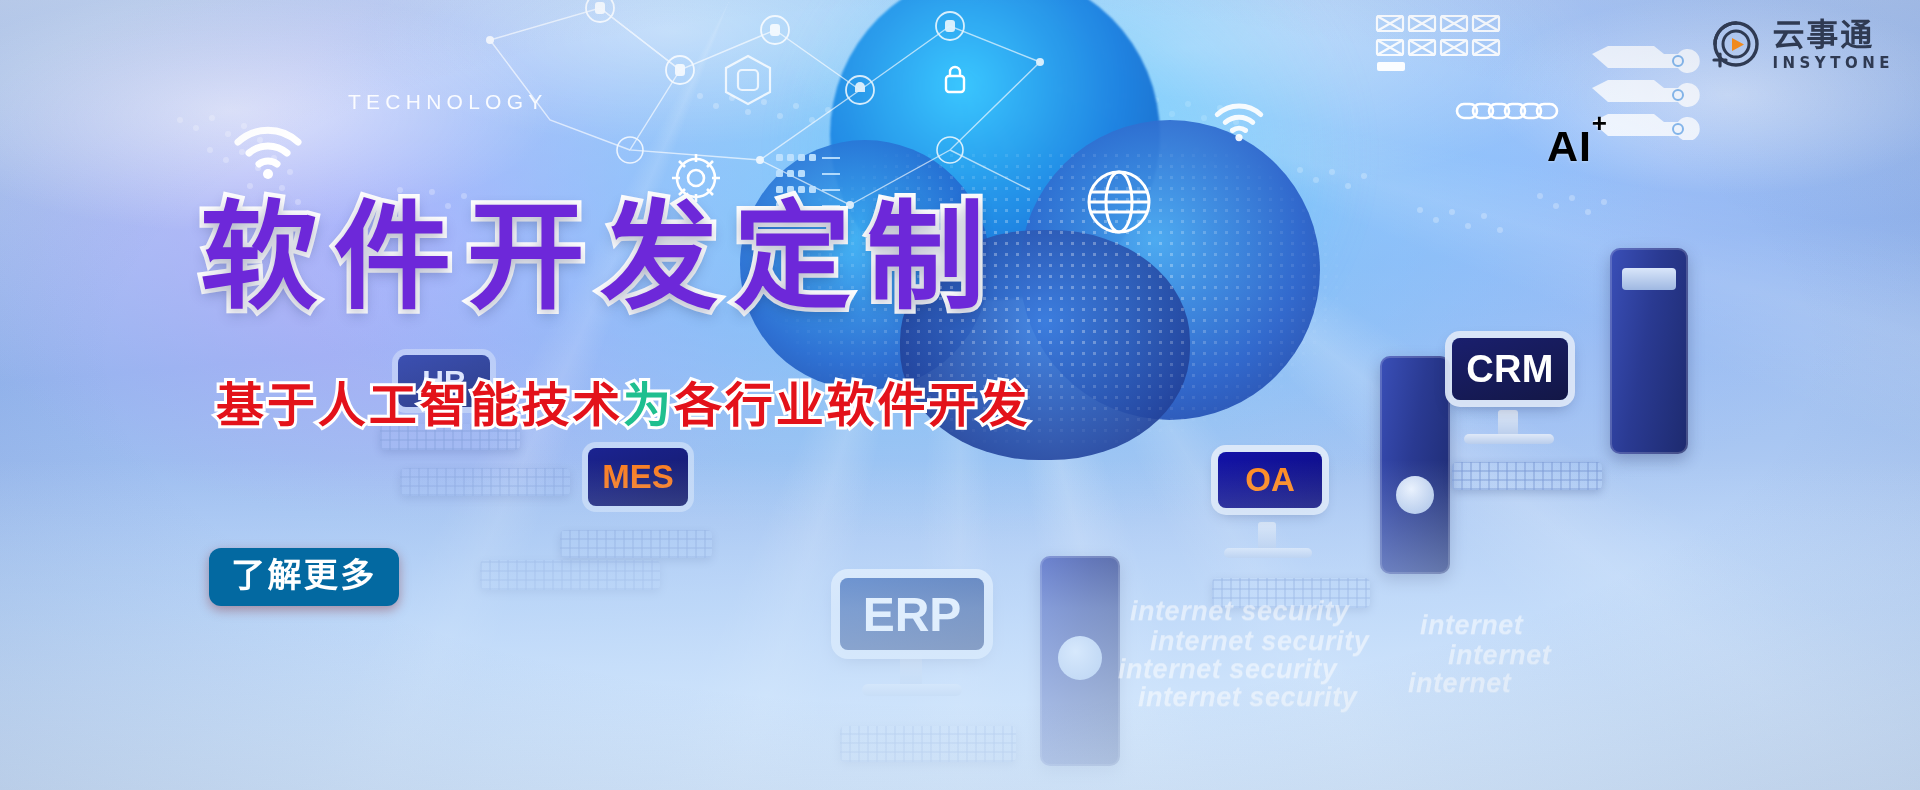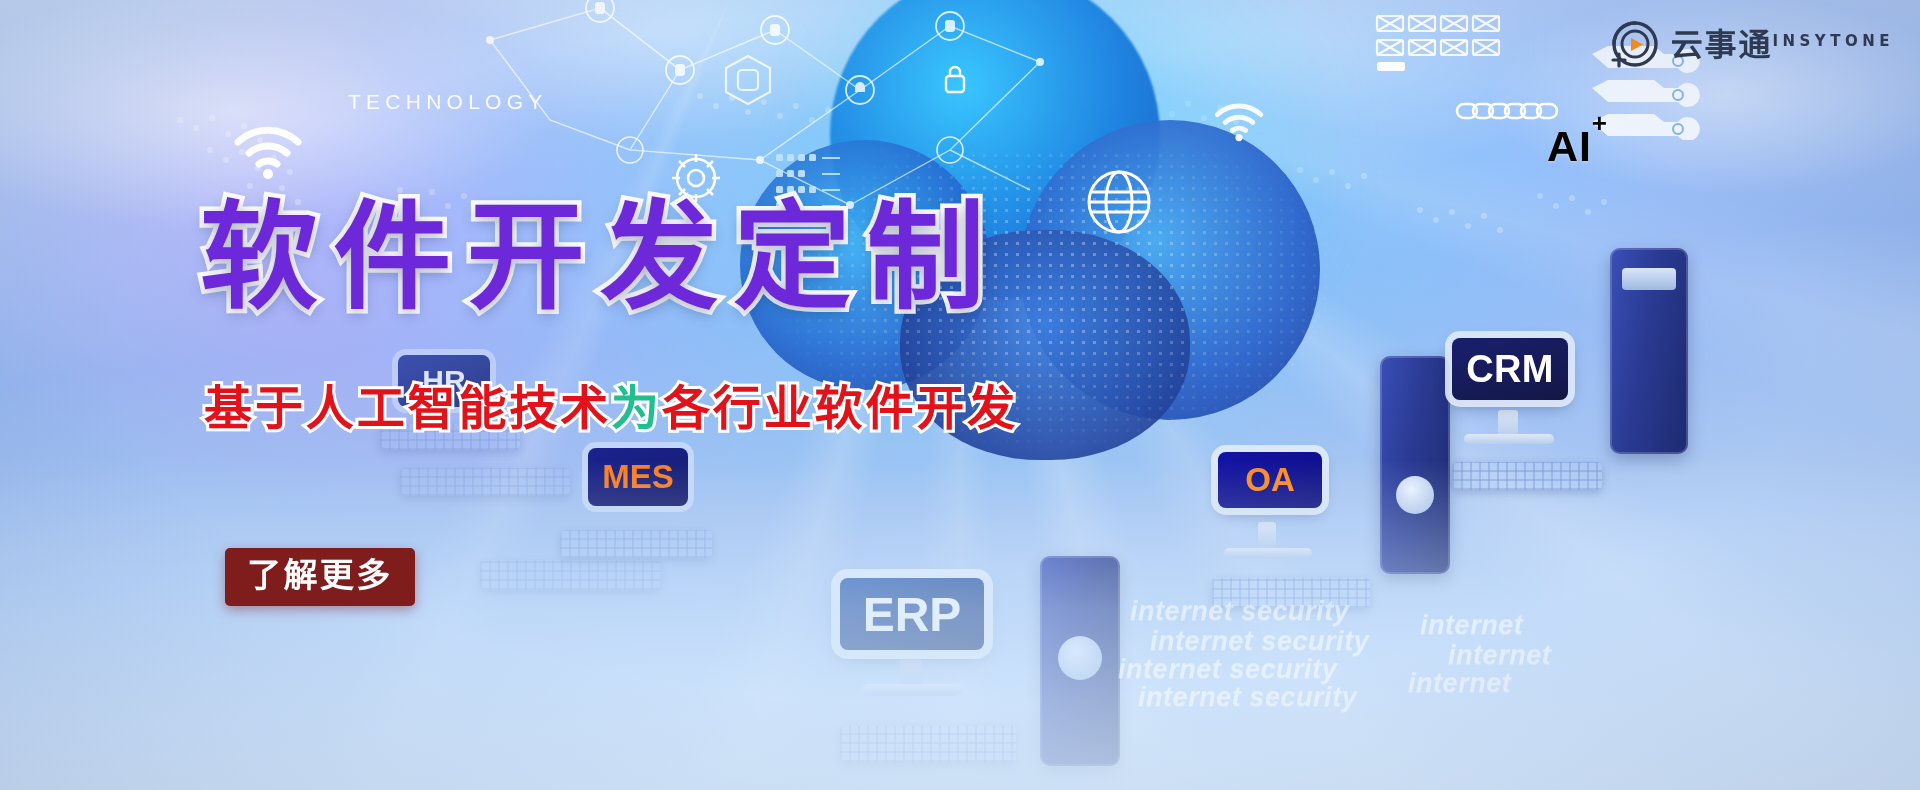--- a/index.html
+++ b/index.html
@@ -172,22 +172,22 @@
     font-size:118px; font-weight:700; line-height:1;
     letter-spacing:.13em;
     color:#6d28d9;
     white-space:nowrap;
     -webkit-text-stroke:9px #ffffff;
     paint-order:stroke fill;
     text-shadow:0 5px 14px rgba(25,40,90,.35);
   }
 
   .h2{
-    position:absolute; left:204px; top:385px;
-    font-family:Liberation Serif, serif;
+    position:absolute; left:216px; top:385px;
+    font-family:Liberation Mono, monospace;
     font-size:48px; font-weight:700; line-height:1;
     letter-spacing:.06em;
     white-space:nowrap;
     -webkit-text-stroke:6px #ffffff;
     paint-order:stroke fill;
   }
   .h2 .red{color:#e3121a;}
   .h2 .green{color:#1fbf8f;}
 
   .h3{
@@ -199,38 +199,37 @@
     color:#ffffff;
     -webkit-text-stroke:6px #111418;
     paint-order:stroke fill;
     text-shadow:0 3px 8px rgba(10,20,50,.45);
   }
 
   .cta{
     position:absolute; left:209px; top:548px;
     display:inline-flex; align-items:center; justify-content:center;
     padding:9px 22px 12px;
-    background:#7f1d1d;
+    background:#0369a1;
     color:#ffffff;
     font-family:"DejaVu Sans", sans-serif;
     font-size:34px; font-weight:700; letter-spacing:.07em;
-    border:none; border-radius:5px;
+    border:none; border-radius:12px;
     box-shadow:0 4px 12px rgba(120,0,0,.35);
     cursor:pointer;
     line-height:1.1;
-    margin-left:16px;
   }
 
   
   .logo{
     position:absolute; right:26px; top:18px;
     display:flex; align-items:center; gap:10px;
   }
   .logo-mark{width:54px; height:54px; flex:0 0 54px;}
-  .logo-text{display:flex; flex-direction:row; line-height:1;}
+  .logo-text{display:flex; flex-direction:column; line-height:1;}
   .logo-cn{
     font-family:"DejaVu Sans", sans-serif;
     font-size:32px; font-weight:700; color:#2f3a52; letter-spacing:.06em;
   }
   .logo-en{
     font-family:"DejaVu Sans", sans-serif;
     font-size:15px; font-weight:700; color:#2f3a52; letter-spacing:.30em;
     margin-top:5px;
   }
 </style>

